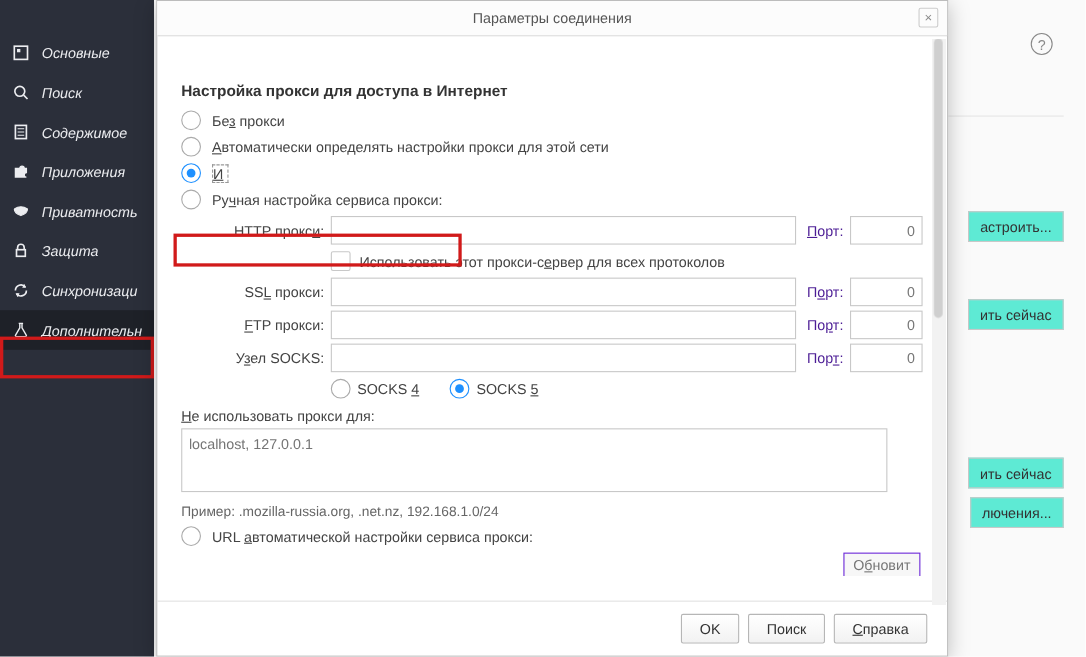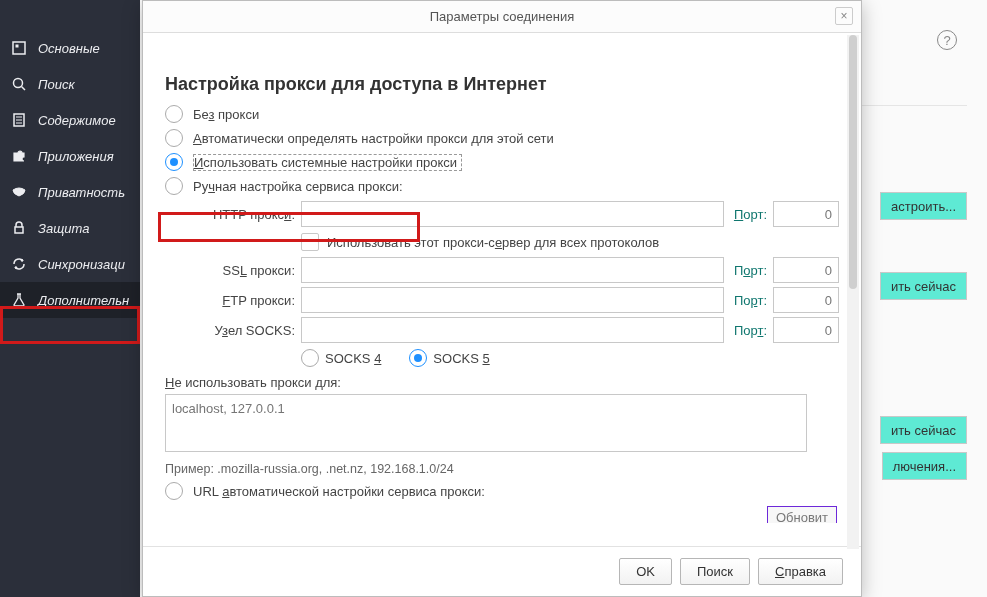--- a/index.html
+++ b/index.html
@@ -22,36 +22,36 @@
 .bg-btn1 { top: 192px; }
 .bg-btn2 { top: 272px; }
 .bg-btn3 { top: 416px; }
 .bg-btn4 { top: 452px; }
 
 
 .modal { position: absolute; left: 142px; top: 0; width: 720px; height: 597px; background: #fff; border: 1px solid #bcbcbc; box-shadow: 0 4px 18px rgba(0,0,0,0.25); display: flex; flex-direction: column; gap: 23px; }
 .modal-title { height: 32px; border-bottom: 1px solid #ddd; display: flex; align-items: center; justify-content: center; color: #555; font-size: 13px; position: relative; background: #fcfcfc; }
 .modal-close { position: absolute; right: 8px; top: 6px; width: 18px; height: 18px; border: 1px solid #ccc; border-radius: 2px; color: #888; font-size: 12px; display: flex; align-items: center; justify-content: center; cursor: pointer; }
 .modal-body { flex: 1; padding: 18px 22px 8px 22px; overflow-y: auto; position: relative; }
-.modal-body h3 { font-size: 18px; font-weight: 600; color: #333; margin-bottom: 10px; }
+.modal-body h3 { font-size: 14px; font-weight: 600; color: #333; margin-bottom: 10px; }
 
 .radio-row { display: flex; align-items: center; margin: 6px 0; cursor: pointer; }
 .radio { width: 18px; height: 18px; border: 1px solid #aaa; border-radius: 50%; margin-right: 10px; display: inline-flex; align-items: center; justify-content: center; background: #fff; }
 .radio.checked { border-color: #1e90ff; }
 .radio.checked::after { content: ""; width: 8px; height: 8px; border-radius: 50%; background: #1e90ff; }
 .radio-label { font-size: 13px; color: #444; }
 .ul { text-decoration: underline; }
 .dashed-sel { border: 1px dashed #999; padding: 0 4px 0 0; display: inline-flex; align-items: center; }
 .manual-hl { position: absolute; left: 15px; top: 156px; width: 262px; height: 30px; border: 3px solid #d11a1a; pointer-events: none; }
 
 .fields { padding-left: 30px; margin-top: 6px; }
 .frow { display: flex; align-items: center; margin: 4px 0; }
 .flabel { width: 100px; text-align: right; font-size: 13px; color: #444; margin-right: 6px; }
 .ftext { flex: 1; height: 26px; border: 1px solid #c8c8c8; background: #fff; padding: 0 6px; font-size: 13px; color: #444; }
-.portlbl { font-size: 13px; color: #0f766e; margin: 0 6px 0 10px; }
+.portlbl { font-size: 13px; color: #4c1d95; margin: 0 6px 0 10px; }
 .fport { width: 66px; height: 26px; border: 1px solid #c8c8c8; background: #fff; text-align: right; padding: 0 6px; font-size: 13px; color: #777; }
 
 .chk-row { display: flex; align-items: center; margin: 6px 0 6px 106px; }
 .chk { width: 18px; height: 18px; border: 1px solid #c8c8c8; border-radius: 2px; background: #fff; margin-right: 8px; }
 .chk-label { font-size: 13px; color: #444; }
 
 .socks-row { display: flex; align-items: center; margin: 6px 0 8px 106px; }
 .socks-row .radio { margin-right: 6px; }
 .socks-row .radio-label { margin-right: 28px; }
 
@@ -175,21 +175,20 @@
     <div class="radio-row">
       <span class="radio"></span>
       <span class="radio-label"><span></span><span class="ul">А</span><span>втоматически определять настройки прокси для этой сети</span></span>
     </div>
 
     <div class="radio-row">
       <span class="radio checked"></span>
       <span class="radio-label dashed-sel">
           <span></span>
           <span class="ul">И</span>
-          <span>спользовать системные настройки прокси</span>
         </span>
     </div>
 
     <div class="radio-row">
       <span class="radio"></span>
       <span class="radio-label"><span>Ру</span><span class="ul">ч</span><span>ная настройка сервиса прокси:</span></span>
     </div>
 
     <div class="manual-hl"></div>
 

